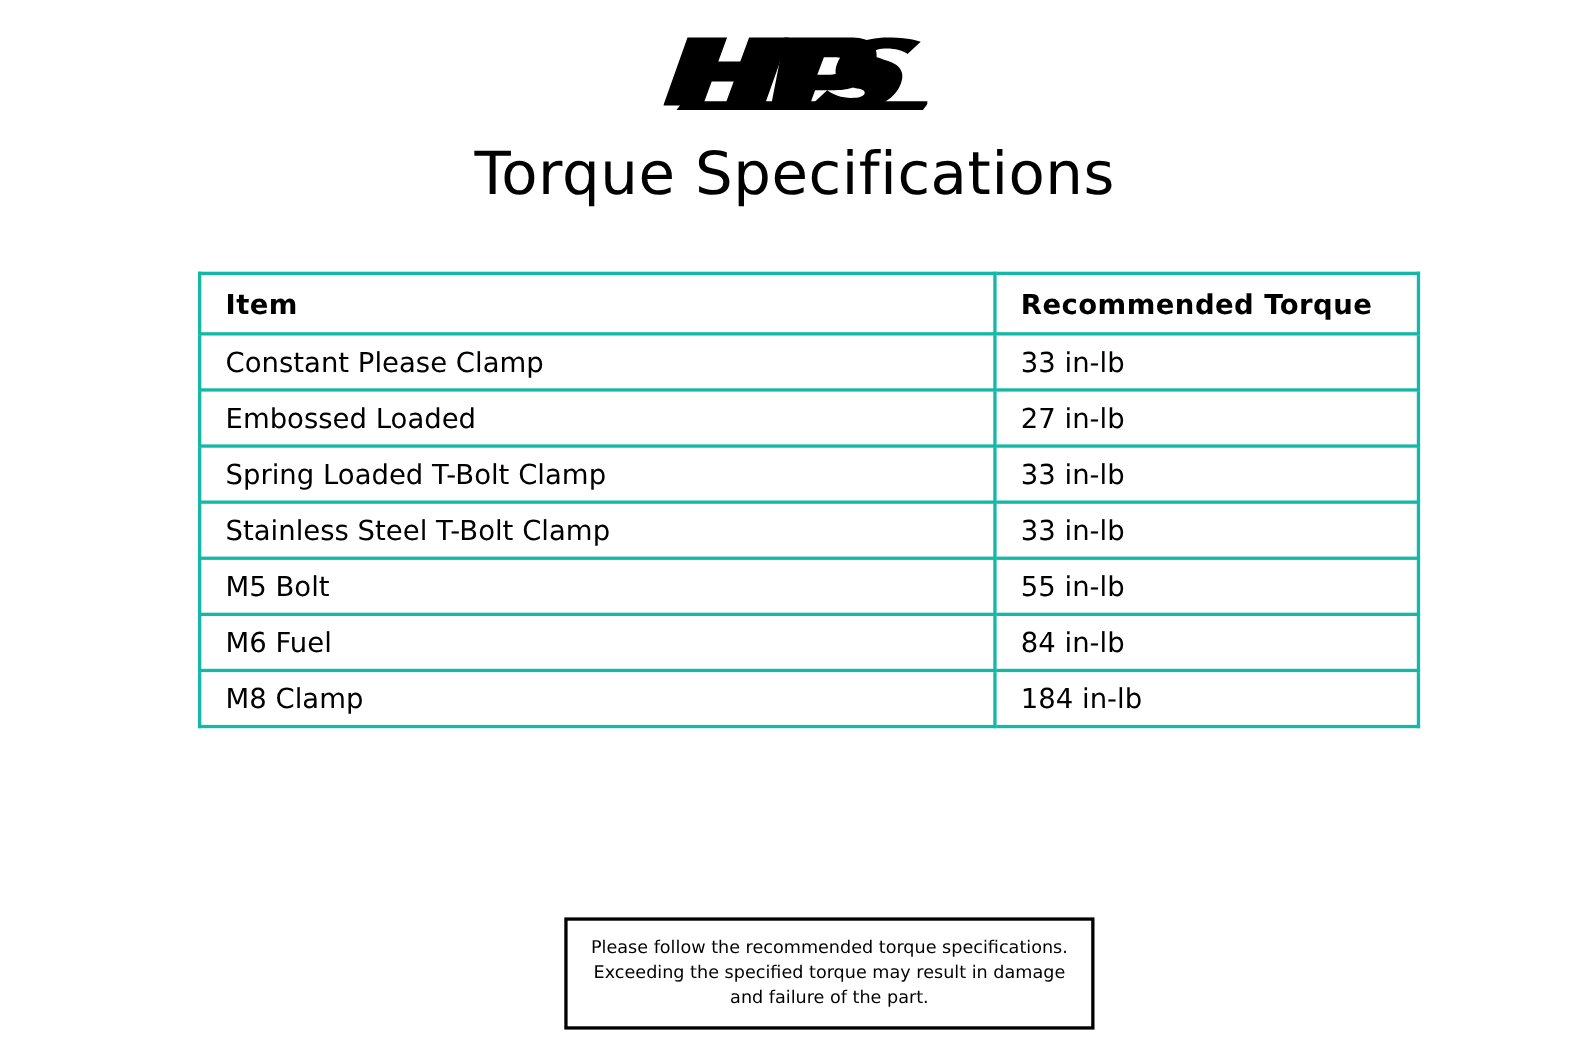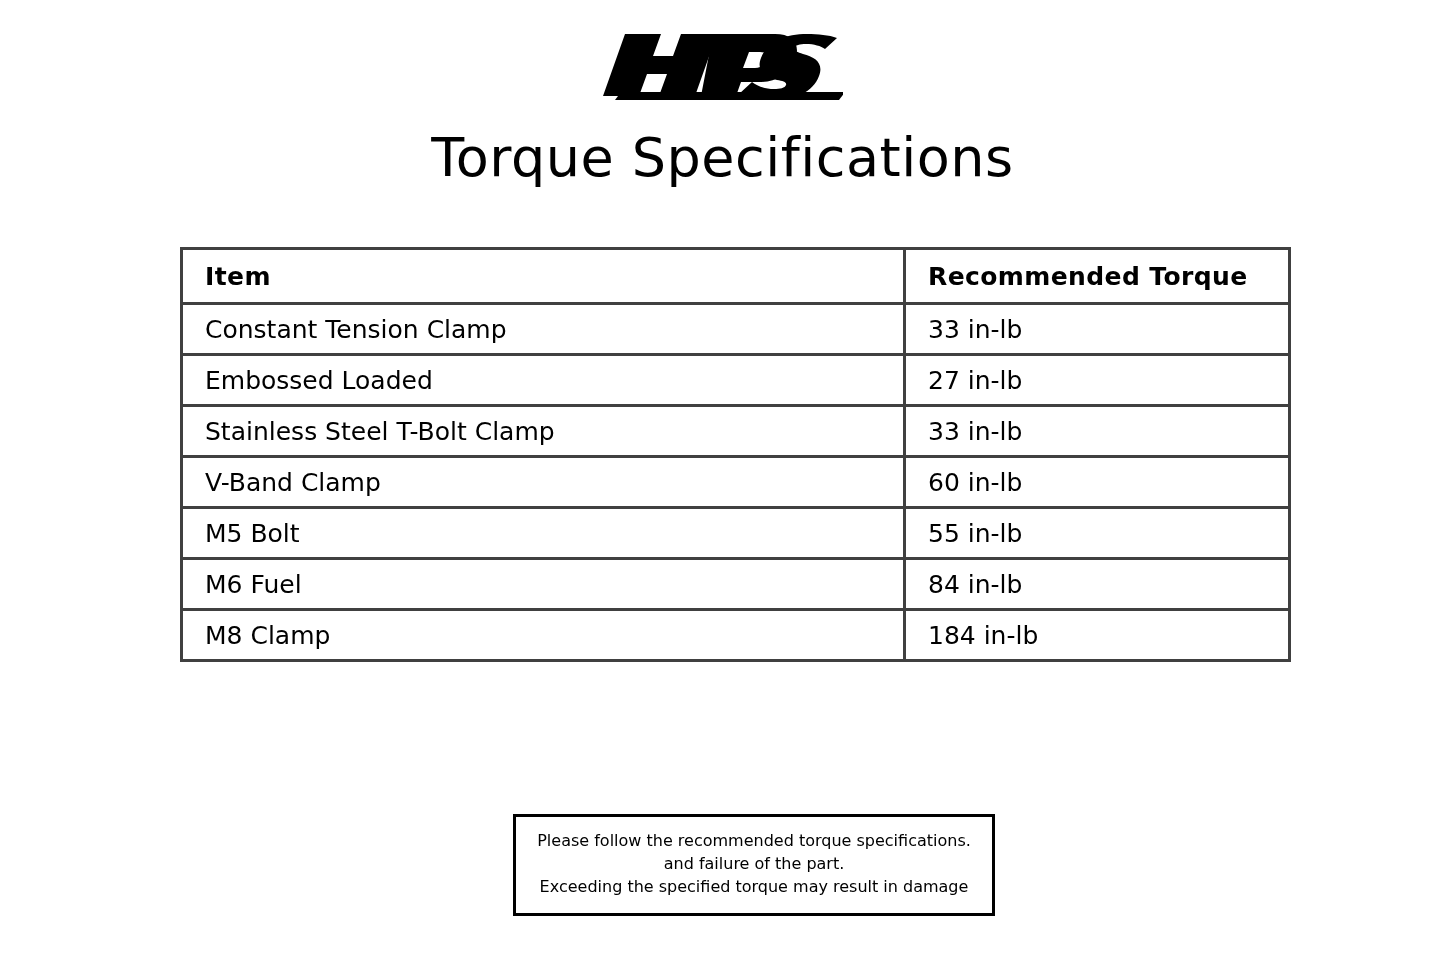--- a/index.html
+++ b/index.html
@@ -48,42 +48,42 @@
   .spec-table {
     position: absolute;
     top: 247px;
     left: 180px;
     width: 1108px;
     border-collapse: collapse;
     table-layout: fixed;
   }
   .spec-table th,
   .spec-table td {
-    border: 3px solid #404040;
+    border: 3px solid #14b8a6;
     padding: 0 0 0 22px;
     height: 48px;
     vertical-align: middle;
     font-size: 25px;
     font-weight: 400;
     text-align: left;
     font-family: "DejaVu Sans", sans-serif;
     white-space: nowrap;
     overflow: hidden;
   }
   .spec-table th {
     font-weight: 700;
     letter-spacing: 0.4px;
     height: 52px;
   }
   .col-item { width: 723px; }
   .col-torque { width: 385px; }
   
   .note-box {
     position: absolute;
-    top: 814px;
+    top: 834px;
     left: 513px;
     width: 482px;
     box-sizing: border-box;
     border: 3px solid #000000;
     padding: 12px 10px 14px 10px;
     text-align: center;
     font-size: 16px;
     line-height: 1.45;
     font-family: "DejaVu Sans", sans-serif;
     font-weight: 400;
@@ -118,49 +118,49 @@
       <col class="col-torque">
     </colgroup>
     <thead>
       <tr>
         <th>Item</th>
         <th>Recommended Torque</th>
       </tr>
     </thead>
     <tbody>
       <tr>
-        <td>Constant Tension Clamp</td>
+        <td>Constant Please Clamp</td>
         <td>33 in-lb</td>
       </tr>
       <tr>
         <td>Embossed Loaded</td>
         <td>27 in-lb</td>
       </tr>
       <tr>
-        <td>Stainless Steel T-Bolt Clamp</td>
+        <td>Spring Loaded T-Bolt Clamp</td>
         <td>33 in-lb</td>
       </tr>
       <tr>
-        <td>V-Band Clamp</td>
-        <td>60 in-lb</td>
+        <td>Stainless Steel T-Bolt Clamp</td>
+        <td>33 in-lb</td>
       </tr>
       <tr>
         <td>M5 Bolt</td>
         <td>55 in-lb</td>
       </tr>
       <tr>
         <td>M6 Fuel</td>
         <td>84 in-lb</td>
       </tr>
       <tr>
         <td>M8 Clamp</td>
         <td>184 in-lb</td>
       </tr>
     </tbody>
   </table>
 
   <div class="note-box">
     <span class="note-line">Please follow the recommended torque specifications.</span>
+    <span class="note-line">Exceeding the specified torque may result in damage</span>
     <span class="note-line">and failure of the part.</span>
-    <span class="note-line">Exceeding the specified torque may result in damage</span>
   </div>
 
 </div>
 
 </body></html>

